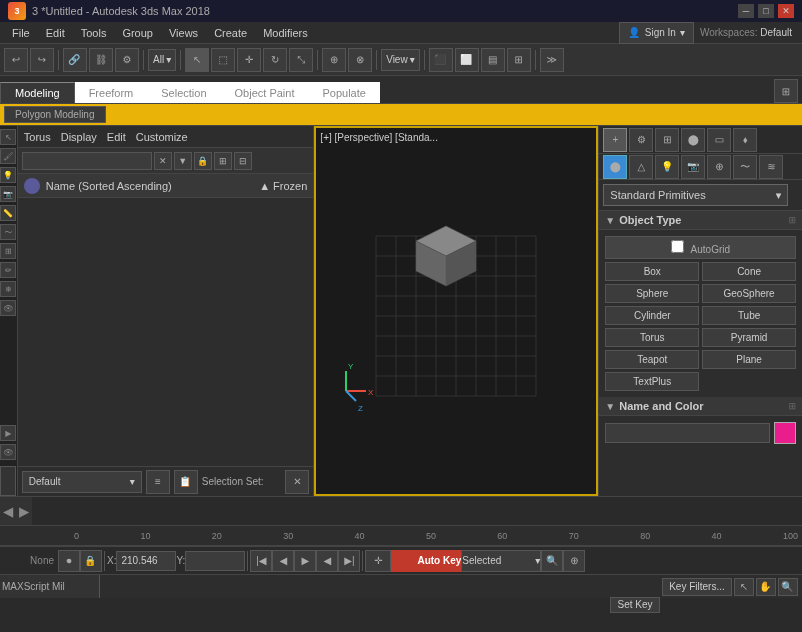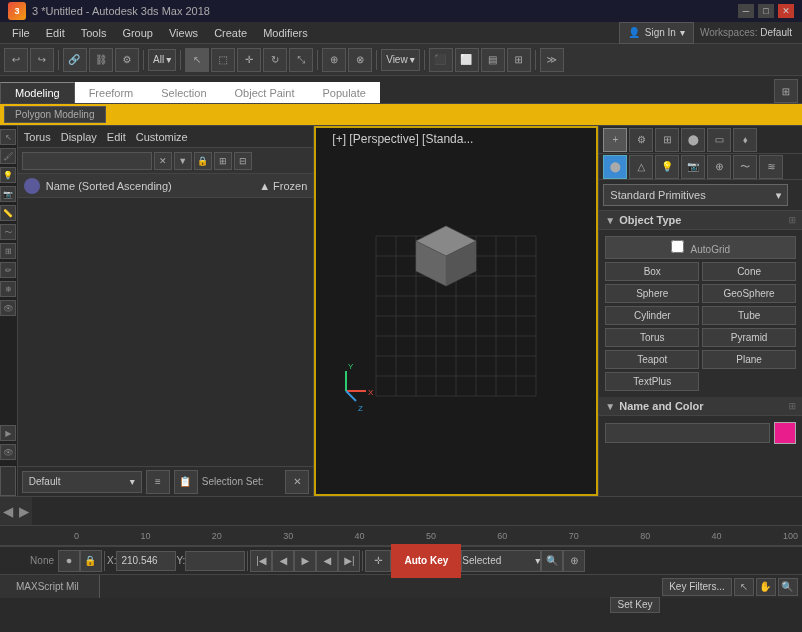--- a/index.html
+++ b/index.html
@@ -34,21 +34,21 @@
     
     .scene-panel { width: 335px; background: #2d2d2d; border-right: 1px solid #444; display: flex; flex-direction: column; }
     .scene-menu { height: 22px; background: #2d2d2d; display: flex; align-items: center; padding: 0 6px; gap: 10px; border-bottom: 1px solid #444; }
     .scene-menu-item { font-size: 11px; color: #ccc; cursor: pointer; }
     .scene-toolbar { height: 26px; background: #333; display: flex; align-items: center; padding: 0 4px; gap: 2px; border-bottom: 1px solid #444; }
     .scene-header { height: 24px; background: #383838; display: flex; align-items: center; padding: 0 6px; border-bottom: 1px solid #444; }
     .scene-footer { height: 30px; background: #2d2d2d; display: flex; align-items: center; padding: 0 4px; gap: 4px; border-top: 1px solid #444; }
 
     
     .viewport { flex: 1; background: #1a1a1a; position: relative; border: 2px solid #c8a000; }
-    .viewport-label { position: absolute; top: 4px; left: 16px; color: #ccc; font-size: 12px; }
+    .viewport-label { position: absolute; top: 4px; left: 4px; color: #ccc; font-size: 10px; }
     .viewport-inner { width: 100%; height: 100%; display: flex; align-items: center; justify-content: center; }
 
     
     .right-panel { width: 230px; background: #2d2d2d; border-left: 1px solid #444; display: flex; flex-direction: column; }
     .right-tabs { height: 28px; background: #2a2a2a; display: flex; align-items: center; padding: 0 4px; gap: 2px; border-bottom: 1px solid #444; }
     .right-row2 { height: 26px; background: #2d2d2d; display: flex; align-items: center; padding: 0 4px; gap: 2px; border-bottom: 1px solid #444; }
 
     .panel-dropdown { width: 185px; height: 22px; background: #3c3c3c; border: 1px solid #666; color: #ccc; padding: 0 6px; font-size: 11px; display: flex; align-items: center; justify-content: space-between; cursor: pointer; }
 
     .section-header { background: #383838; padding: 3px 6px; display: flex; align-items: center; gap: 4px; cursor: pointer; border-bottom: 1px solid #444; }
@@ -373,33 +373,33 @@
   <input type="text" style="width: 60px; height: 20px; font-size: 10px;">
   <div class="tb-separator"></div>
 
   <div class="play-btn">|◀</div>
   <div class="play-btn">◀</div>
   <div class="play-btn">▶</div>
   <div class="play-btn">◀</div>
   <div class="play-btn">▶|</div>
   <div class="tb-separator"></div>
   <div class="play-btn" style="width:26px;">✛</div>
-  <div style="width:70px; height:34px; background:#c0392b; display:flex; align-items:center; justify-content:center; color:#fff; font-size:10px; font-weight:bold; cursor:pointer;">
+  <div style="width:70px; height:22px; background:#c0392b; display:flex; align-items:center; justify-content:flex-end; color:#fff; font-size:10px; font-weight:bold; cursor:pointer;">
     <span>Auto Key</span>
   </div>
   <div style="width:80px; height:22px; background:#3c3c3c; border:1px solid #555; display:flex; align-items:center; justify-content:space-between; font-size:10px; color:#ccc; cursor:pointer;">
     <span>Selected</span>
     <span style="margin-left:4px;">▾</span>
   </div>
   <div class="play-btn">🔍</div>
   <div class="play-btn">⊕</div>
 </div>
 
 <div style="height:24px; background:#2d2d2d; display:flex; align-items:center; gap:4px; border-top:1px solid #444;">
-  <div style="width:100px; height:100%; background:#333; display:flex; align-items:center; padding:0 16px; border-right:1px solid #555; font-size:10px; color:#aaa; flex-shrink:0;">
+  <div style="width:100px; height:100%; background:#333; display:flex; align-items:center; padding:0 2px; border-right:1px solid #555; font-size:10px; color:#aaa; flex-shrink:0;">
     <span>MAXScript Mil</span>
   </div>
   <span style="flex:1;"></span>
   <div style="display:flex; align-items:center; gap:2px; padding-right:4px;">
     <div style="width:50px; height:16px; background:#3c3c3c; border:1px solid #555; display:flex; align-items:center; justify-content:center; font-size:10px; color:#ccc; cursor:pointer;margin-top:36px;">
       <span>Set Key</span>
     </div>
     <div style="width:70px; height:18px; background:#3c3c3c; border:1px solid #555; display:flex; align-items:center; justify-content:center; font-size:10px; color:#ccc; cursor:pointer;">
       <span>Key Filters...</span>
     </div>

